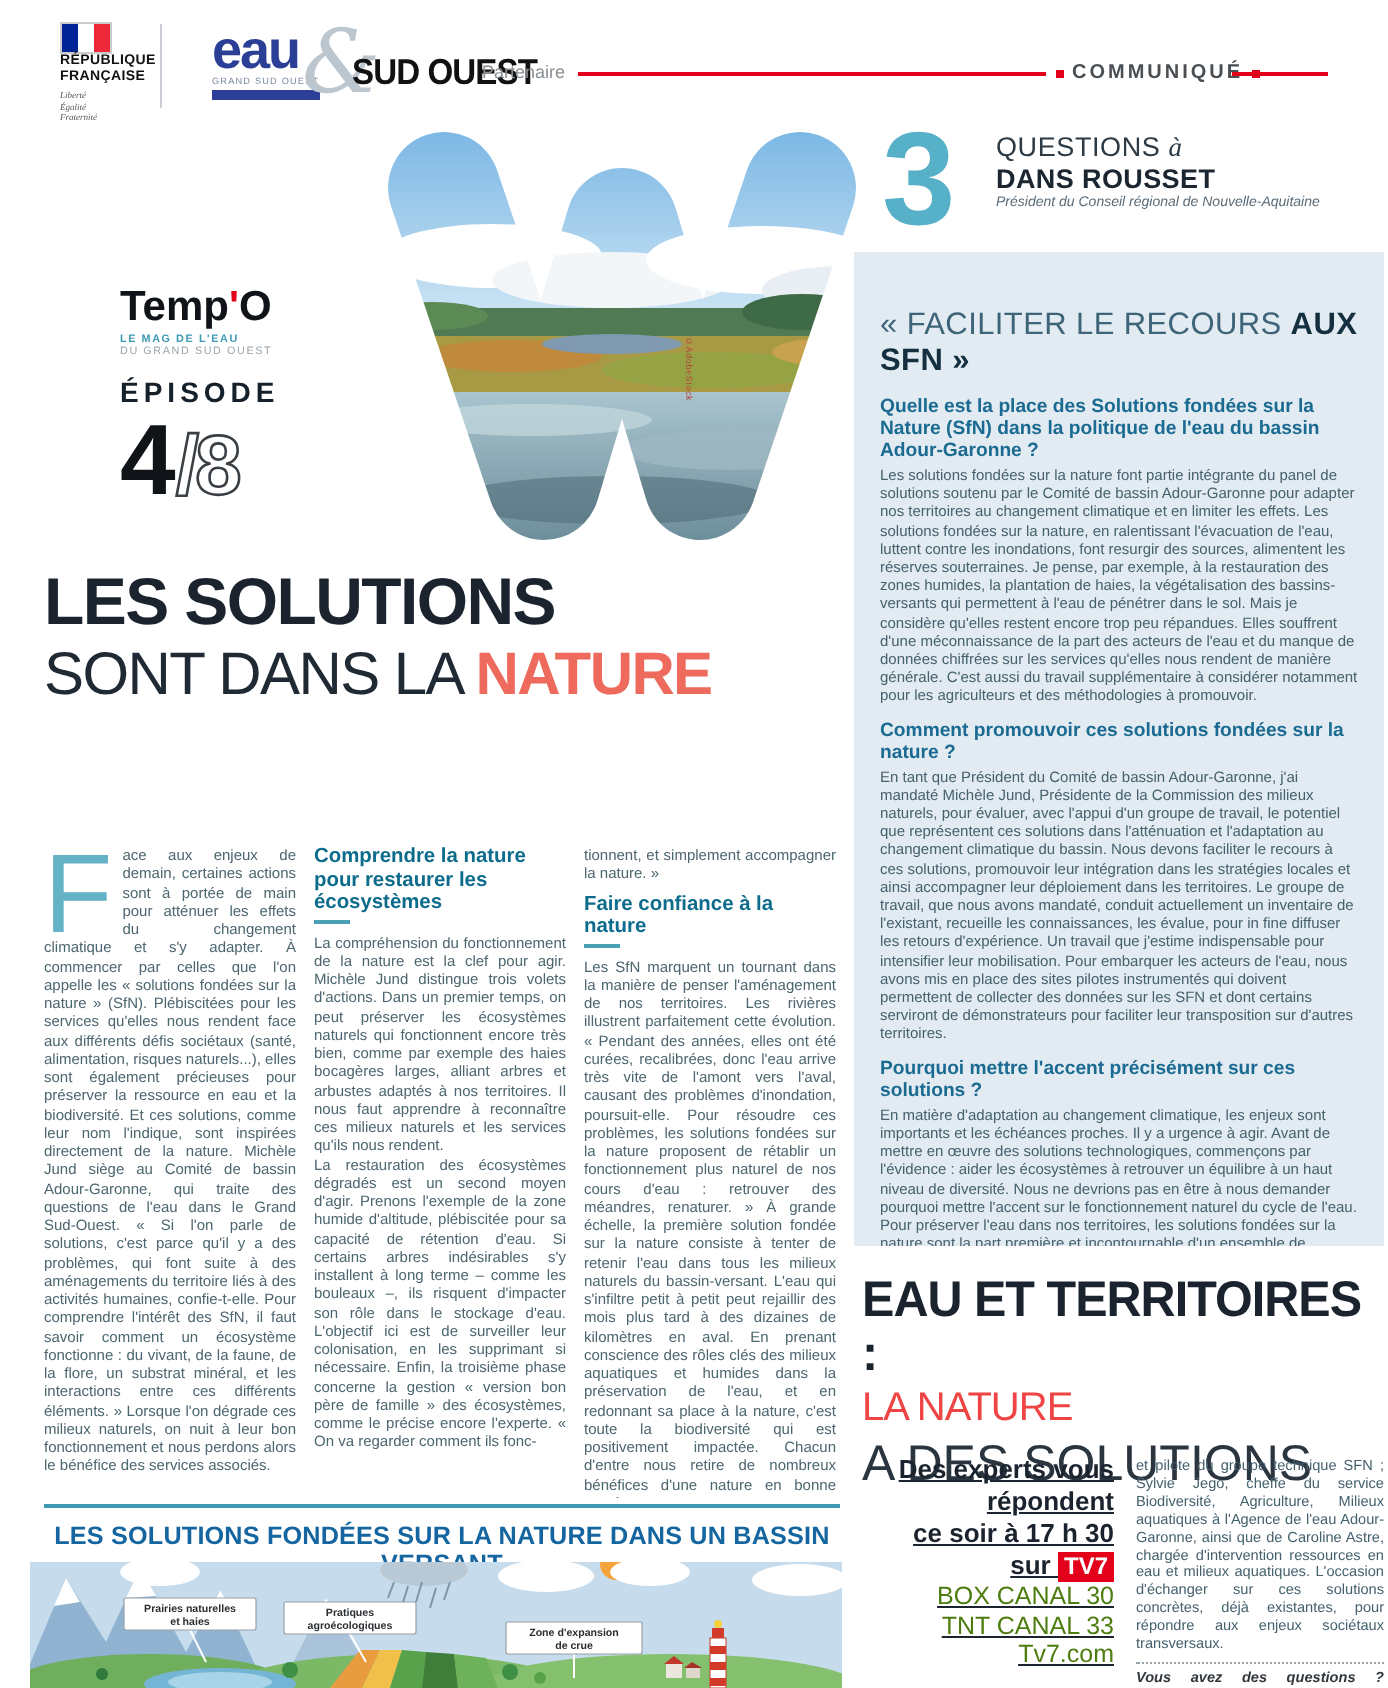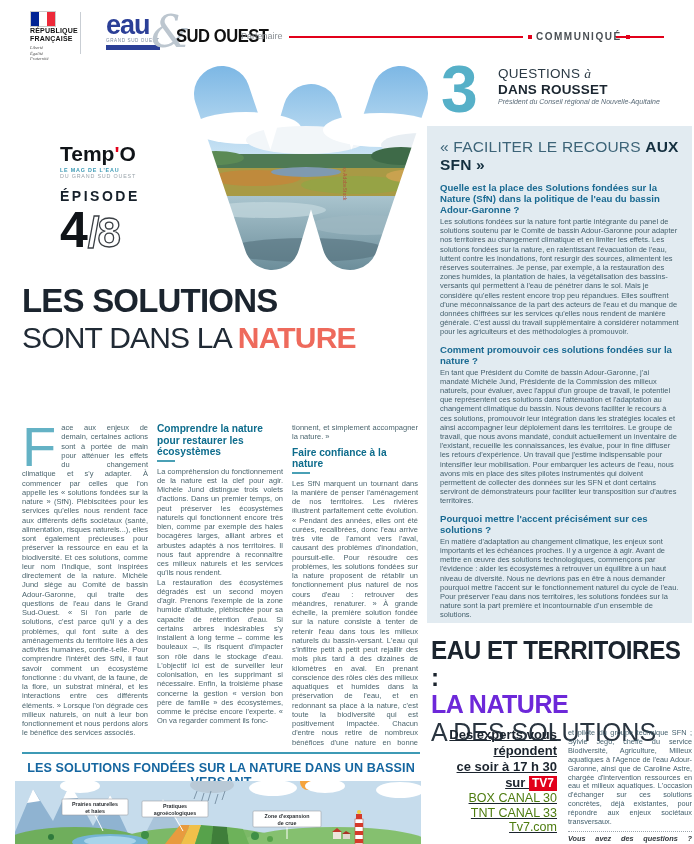--- a/index.html
+++ b/index.html
@@ -31,21 +31,21 @@
   .episode{font-size:14px;color:#16202a;letter-spacing:2.5px;font-weight:700;margin-top:9px;}
   .ep-num{font-size:50px;font-weight:800;color:#101418;line-height:44px;}
   .ep-den{font-size:42px;font-weight:bold;color:#ffffff;-webkit-text-stroke:1.3px #3a3f44;letter-spacing:-2px;}
 
   
   .q3-num{font-size:66px;font-weight:800;color:#56b0c8;line-height:58px;}
   .q3-t1{font-size:13.5px;color:#2b3a45;letter-spacing:.3px;}
   .q3-a{font-style:italic;font-family:"Liberation Serif",serif;}
   .q3-name{font-size:13.5px;font-weight:800;color:#1b2630;letter-spacing:.2px;}
   .q3-role{font-size:7px;font-style:italic;color:#5a6b78;margin-top:1px;}
-  .qa-box{background:#e2ebf1;padding:12px 13px 10px 13px;box-sizing:border-box;overflow:hidden;}
+  .qa-box{background:#e2ebf1;padding:28px 13px 10px 13px;box-sizing:border-box;overflow:hidden;}
   .quote-h{font-size:15.5px;color:#3d6478;letter-spacing:.2px;margin-bottom:8px;}
   .quote-h b{color:#142f3f;font-weight:800;}
   .qa-q{font-size:9.6px;line-height:11px;font-weight:bold;color:#1a6a92;margin:7px 0 2px 0;}
   .qa-q:first-of-type{margin-top:0;}
   .qa-a{font-size:7.5px;line-height:9.2px;color:#45616e;}
 
   
   .hl1{font-size:28px;font-weight:400;color:#202a35;letter-spacing:-0.8px;line-height:33px;}
   .hl2{font-size:33px;font-weight:800;color:#1b242e;letter-spacing:-0.8px;line-height:37px;}
   .hl3{font-size:30px;font-weight:400;color:#202a35;letter-spacing:-0.8px;line-height:38px;}
@@ -58,21 +58,21 @@
   .col-h{font-size:10.2px;line-height:11.5px;font-weight:800;color:#0d6c8c;text-align:left;margin:0 0 1px 0;}
   .h-rule{width:18px;height:2px;background:#4aa0b5;margin:2px 0 5px 0;}
   .col p{margin:0 0 0 0;}
   .col p + p{margin-top:0;}
 
   .teal-divider{height:2px;background:#3d9ab5;}
   .banner-title{font-size:12.6px;font-weight:800;color:#1566a0;text-align:center;letter-spacing:.1px;}
 
   
   .tv-t1{font-size:25px;font-weight:800;color:#1b242e;letter-spacing:-0.5px;line-height:27px;transform:scaleX(.97);transform-origin:left;}
-  .tv-t2{font-size:25px;font-weight:700;color:#6d28d9;letter-spacing:-0.5px;line-height:27px;}
+  .tv-t2{font-size:20px;font-weight:400;color:#ef4444;letter-spacing:-0.5px;line-height:27px;}
   .tv-t3{font-size:25px;font-weight:300;color:#2a3540;letter-spacing:0;line-height:28px;}
   .promo{width:126px;text-align:right;color:#1b242e;text-decoration:underline;}
   .promo .b{font-size:13px;font-weight:800;line-height:16px;}
   .tv7-badge{display:inline-block;background:#e2001a;color:#fff;font-weight:800;font-size:12px;padding:0 3px;line-height:15px;}
   .promo .ch{font-size:12.5px;font-weight:500;line-height:14.5px;color:#4d7c0f;}
   .mini-col{width:124px;font-size:7.3px;line-height:8.9px;color:#45616e;text-align:justify;}
   .dotted{border-top:1.5px dotted #9aa4ab;margin:4px 0 3px 0;}
   .cta{font-size:7.3px;line-height:8.9px;font-weight:bold;font-style:italic;color:#33383d;}
 
   .photo-credit{font-size:4.5px;color:#b5483c;writing-mode:vertical-rl;letter-spacing:.3px;}

